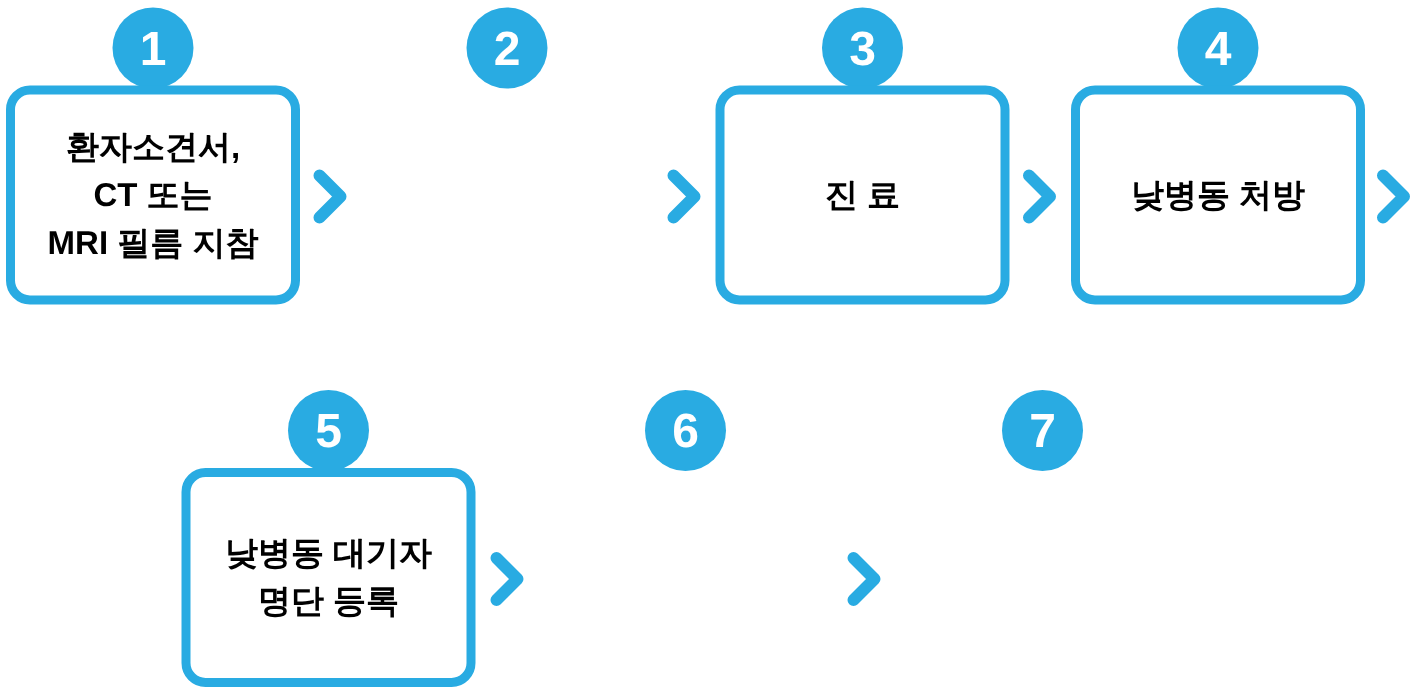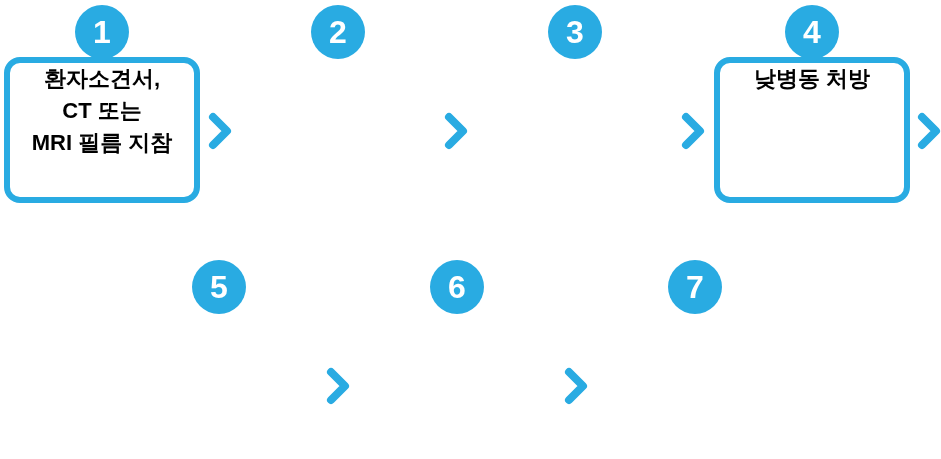--- a/index.html
+++ b/index.html
@@ -14,21 +14,21 @@
     background:#29abe2; z-index:0;
     display:flex; align-items:center; justify-content:center;
   }
   .badge span {
     color:#ffffff; font-weight:bold; font-size:32px; line-height:1;
   }
   .box {
     position:absolute; top:57px; left:0; width:196px; height:146px;
     box-sizing:border-box; border:6px solid #29abe2; border-radius:16px;
     background:#ffffff; z-index:1;
-    display:flex; justify-content:center;
+    display:flex; align-items:center; justify-content:center;
   }
   .label {
     color:#000000; font-weight:bold; font-size:22px; line-height:32px;
     text-align:center; white-space:pre-line; padding:0 8px;
   }
   .chev { position:absolute; width:24px; height:38px; }
   
   .s1 { left:4px;   top:0; }
   .s2 { left:240px; top:0; }
   .s3 { left:477px; top:0; }
@@ -71,20 +71,23 @@
   </div>
 
   <svg class="chev c2" viewBox="0 0 24 38">
       <polyline points="5,5 19,19 5,33" fill="none" stroke="#29abe2" stroke-width="8" stroke-linecap="round" stroke-linejoin="round"></polyline>
     </svg>
 
   <div class="step s3">
     <div class="badge">
         <span>3</span>
       </div>
+    <div class="box">
+        <div class="label">진 료</div>
+      </div>
   </div>
 
   <svg class="chev c3" viewBox="0 0 24 38">
       <polyline points="5,5 19,19 5,33" fill="none" stroke="#29abe2" stroke-width="8" stroke-linecap="round" stroke-linejoin="round"></polyline>
     </svg>
 
   <div class="step s4">
     <div class="badge">
         <span>4</span>
       </div>
@@ -93,20 +96,24 @@
       </div>
   </div>
 
   <svg class="chev c4" viewBox="0 0 24 38">
       <polyline points="5,5 19,19 5,33" fill="none" stroke="#29abe2" stroke-width="8" stroke-linecap="round" stroke-linejoin="round"></polyline>
     </svg>
 
   <div class="step s5">
     <div class="badge">
         <span>5</span>
+      </div>
+    <div class="box">
+        <div class="label">낮병동 대기자
+명단 등록</div>
       </div>
   </div>
 
   <svg class="chev c5" viewBox="0 0 24 38">
       <polyline points="5,5 19,19 5,33" fill="none" stroke="#29abe2" stroke-width="8" stroke-linecap="round" stroke-linejoin="round"></polyline>
     </svg>
 
   <div class="step s6">
     <div class="badge">
         <span>6</span>

